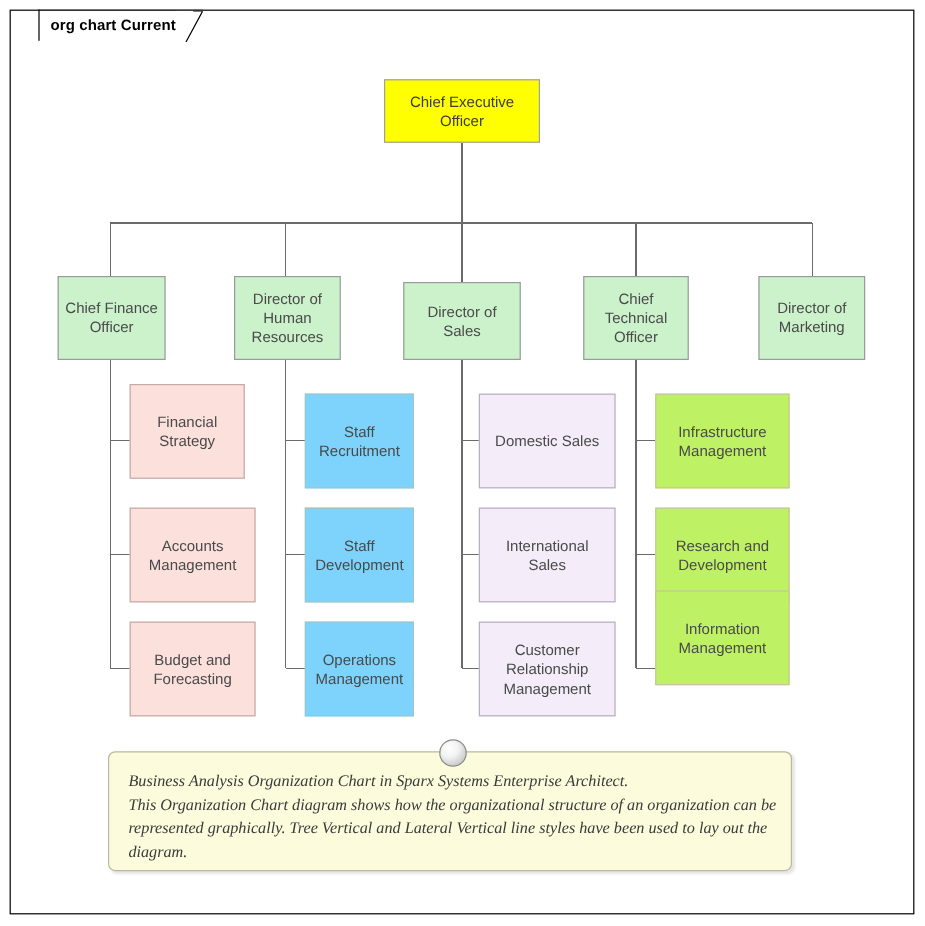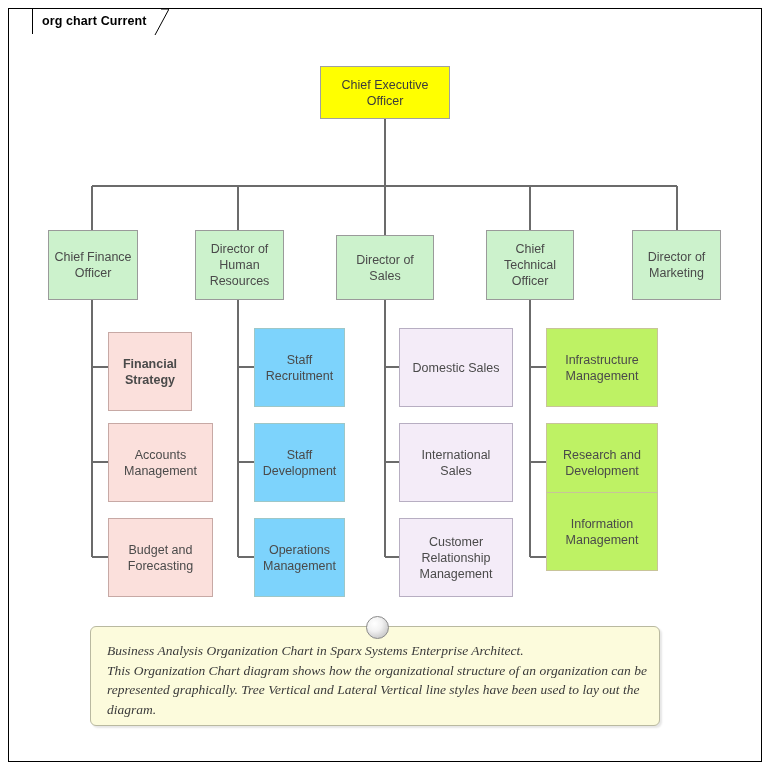--- a/index.html
+++ b/index.html
@@ -201,21 +201,21 @@
     </div>
 
     <div class="node level2" style="left:486px; top:230px; width:88px; height:70px;">
       <span>Chief Technical Officer</span>
     </div>
 
     <div class="node level2" style="left:632px; top:230px; width:89px; height:70px;">
       <span>Director of Marketing</span>
     </div>
 
-    <div class="node fin" style="left:108px; top:332px; width:84px; height:79px;font-weight:bold;">
+    <div class="node fin" style="left:108px; top:320px; width:96px; height:79px;">
       <span>Financial Strategy</span>
     </div>
     <div class="node fin" style="left:108px; top:423px; width:105px; height:79px;">
       <span>Accounts Management</span>
     </div>
     <div class="node fin" style="left:108px; top:518px; width:105px; height:79px;">
       <span>Budget and Forecasting</span>
     </div>
 
     <div class="node hr" style="left:254px; top:328px; width:91px; height:79px;">

